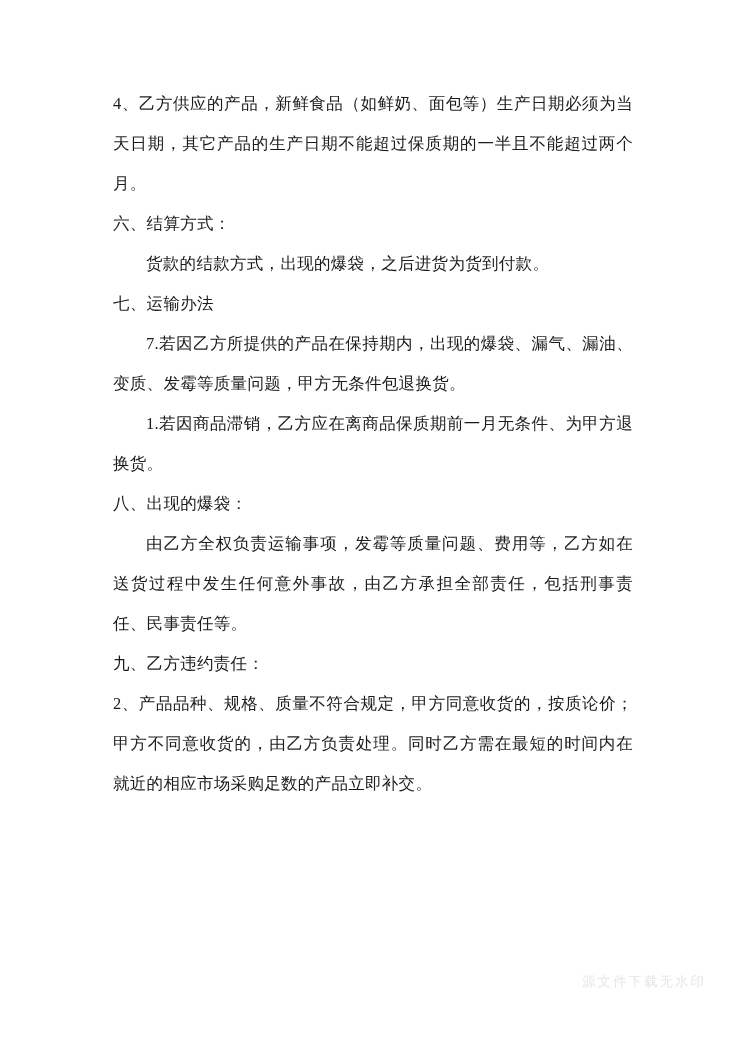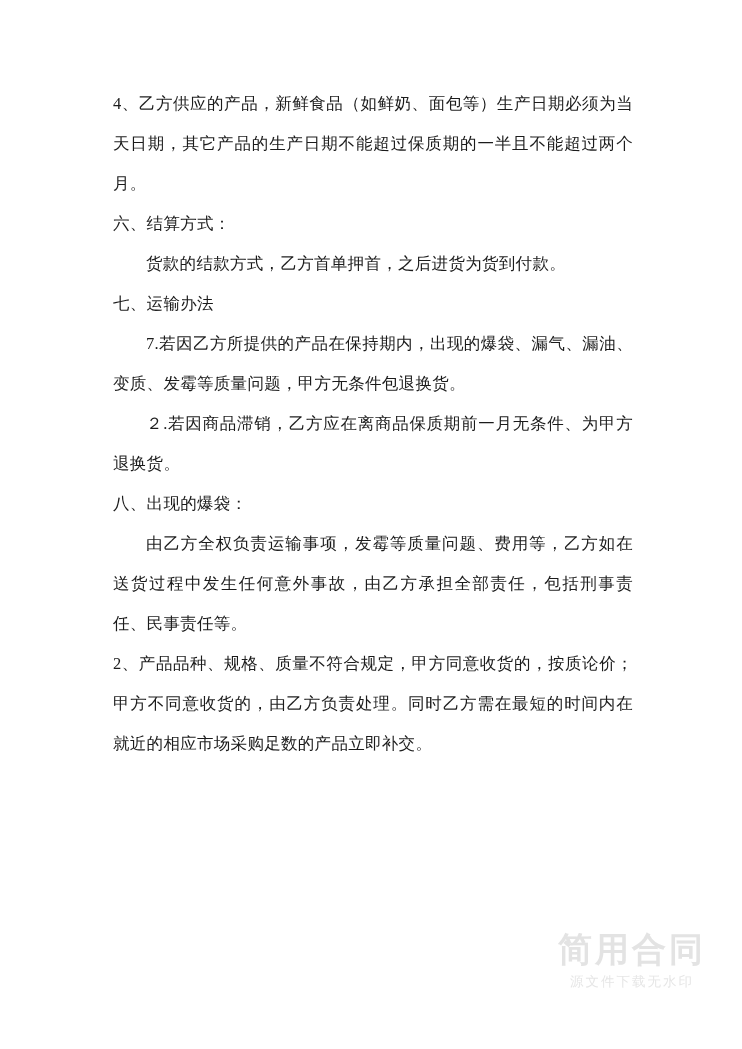--- a/index.html
+++ b/index.html
@@ -65,27 +65,27 @@
   }
 </style>
 </head>
 <body>
 
 <div class="page">
 
   <div class="doc-body">
     <p class="para indent-head">4、乙方供应的产品，新鲜食品（如鲜奶、面包等）生产日期必须为当天日期，其它产品的生产日期不能超过保质期的一半且不能超过两个月。</p>
     <p class="para indent-head">六、结算方式：</p>
-    <p class="para indent-2">货款的结款方式，乙方首单押首，之后进货为货到付款。</p>
+    <p class="para indent-2">货款的结款方式，出现的爆袋，之后进货为货到付款。</p>
     <p class="para indent-head">七、运输办法</p>
     <p class="para indent-2">7.若因乙方所提供的产品在保持期内，出现的爆袋、漏气、漏油、变质、发霉等质量问题，甲方无条件包退换货。</p>
-    <p class="para indent-2">２.若因商品滞销，乙方应在离商品保质期前一月无条件、为甲方退换货。</p>
+    <p class="para indent-2">1.若因商品滞销，乙方应在离商品保质期前一月无条件、为甲方退换货。</p>
     <p class="para indent-head">八、出现的爆袋：</p>
     <p class="para indent-2">由乙方全权负责运输事项，发霉等质量问题、费用等，乙方如在送货过程中发生任何意外事故，由乙方承担全部责任，包括刑事责任、民事责任等。</p>
+    <p class="para indent-head">九、乙方违约责任：</p>
     <p class="para indent-head">2、产品品种、规格、质量不符合规定，甲方同意收货的，按质论价；甲方不同意收货的，由乙方负责处理。同时乙方需在最短的时间内在就近的相应市场采购足数的产品立即补交。</p>
   </div>
 
   <div class="watermark">
-    <div class="wm-main">简用合同</div>
     <div class="wm-sub">源文件下载无水印</div>
   </div>
 
 </div>
 
 </body></html>

